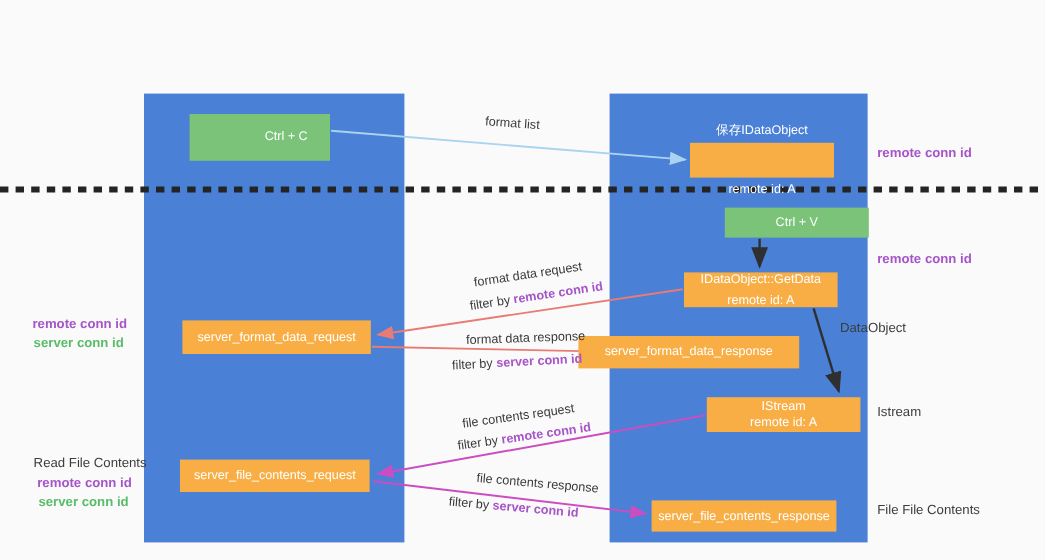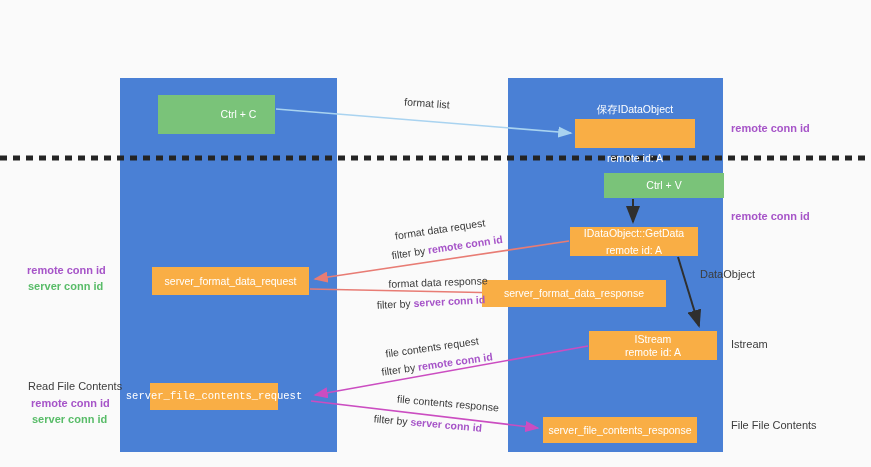--- a/index.html
+++ b/index.html
@@ -100,21 +100,21 @@
 
   <div class="box orange" style="left:482px;top:280px;width:184px;height:27px;">
     <div>server_format_data_response</div>
   </div>
 
   <div class="box orange" style="left:589px;top:331px;width:128px;height:29px;">
     <div>IStream</div>
     <div>remote id: A</div>
   </div>
 
-  <div class="box orange" style="left:150px;top:383px;width:128px;height:27px;font-family:Liberation Mono, monospace;">
+  <div class="box orange" style="left:150px;top:383px;width:158px;height:27px;">
     <div>server_file_contents_request</div>
   </div>
 
   <div class="box orange" style="left:543px;top:417px;width:154px;height:26px;">
     <div>server_file_contents_response</div>
   </div>
 
   <div class="flow-label" style="left:427px;top:103px;transform:translate(-50%,-50%) rotate(4deg);">format list</div>
 
   <div class="flow-label" style="left:440px;top:229px;transform:translate(-50%,-50%) rotate(-8.5deg);">format data request</div>

